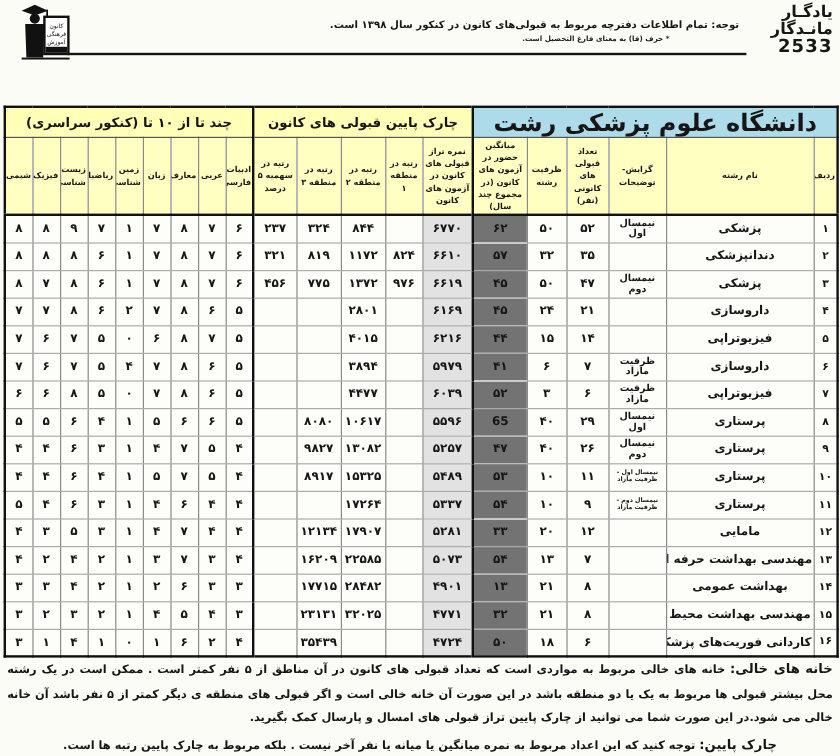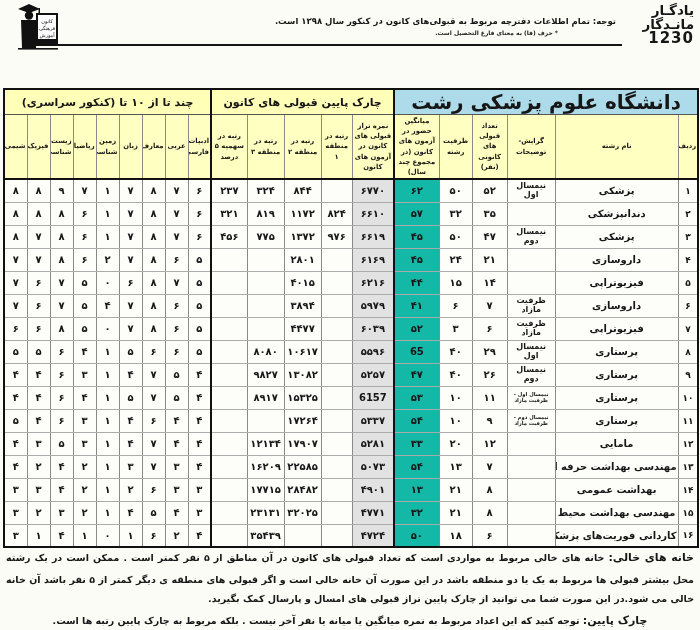--- a/index.html
+++ b/index.html
@@ -36,21 +36,21 @@
   }
   thead{border-bottom:2px solid #111;}
   tr.colhead{border-bottom:2px solid #111;}
   .bthick-r{border-right:2px solid #111 !important;}
   tbody tr{height:23px;}
   tbody td{font-size:10px;font-weight:bold;background:#fdfdfa;}
   td.name-cell{text-align:right;white-space:nowrap;font-size:10px;padding-right:3px;}
   td.note-cell{font-size:8px;line-height:1.1;}
   td.note-cell.small-note{font-size:5.2px;}
   td.taraz-cell{background:#e2e2e2;}
-  td.hozoor-cell{background:#14b8a6;}
+  td.hozoor-cell{background:#737373;}
   td.radif-cell{font-size:9px;}
   
   .footnotes{position:absolute;top:547px;right:6px;left:6px;direction:rtl;}
   .fnote1{font-size:9.5px;font-weight:bold;line-height:2.05;text-align:justify;}
   .fnote1 .lbl,.fnote2 .lbl{font-size:11px;font-weight:bold;}
   .fnote2{font-size:9.5px;font-weight:bold;text-align:center;margin-top:6px;}
 </style>
 </head>
 <body>
 
@@ -65,21 +65,21 @@
     <text x="33" y="28" font-size="5" text-anchor="middle" fill="#111">فرهنگی</text>
     <text x="33" y="35" font-size="5" text-anchor="middle" fill="#111">آموزش</text>
     <rect x="24" y="37" width="18" height="5" fill="#111"></rect>
     <rect x="4" y="46" width="40" height="1.6" fill="#111"></rect>
   </svg>
 </div>
 
 <div class="brand">
   <div class="b1">یادگـار</div>
   <div class="b2">مانـدگار</div>
-  <div class="byear">1230</div>
+  <div class="byear">2533</div>
 </div>
 
 <div class="top-note">
   <div class="n1">توجه: تمام اطلاعات دفترچه مربوط به قبولی‌های کانون در کنکور سال ۱۳۹۸ است.</div>
   <div class="n2">* حرف (فا) به معنای فارغ التحصیل است.</div>
 </div>
 <div class="top-line"></div>
 
 <table class="main">
   <colgroup>
@@ -332,21 +332,21 @@
     <td>۴</td>
     <td>۴</td>
   </tr>
       <tr>
     <td class="radif-cell">۱۰</td>
     <td class="name-cell">پرستاری</td>
     <td class="note-cell small-note">نیمسال اول - ظرفیت مازاد</td>
     <td>۱۱</td>
     <td>۱۰</td>
     <td class="hozoor-cell">۵۳</td>
-    <td class="taraz-cell bthick-r">6157</td>
+    <td class="taraz-cell bthick-r">۵۴۸۹</td>
     <td></td>
     <td>۱۵۳۲۵</td>
     <td>۸۹۱۷</td>
     <td></td>
     <td class="bthick-r">۴</td>
     <td>۵</td>
     <td>۷</td>
     <td>۵</td>
     <td>۱</td>
     <td>۴</td>

